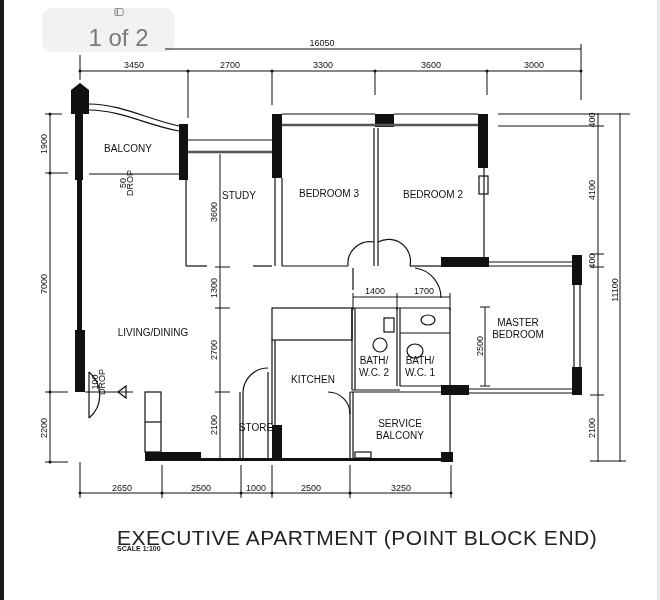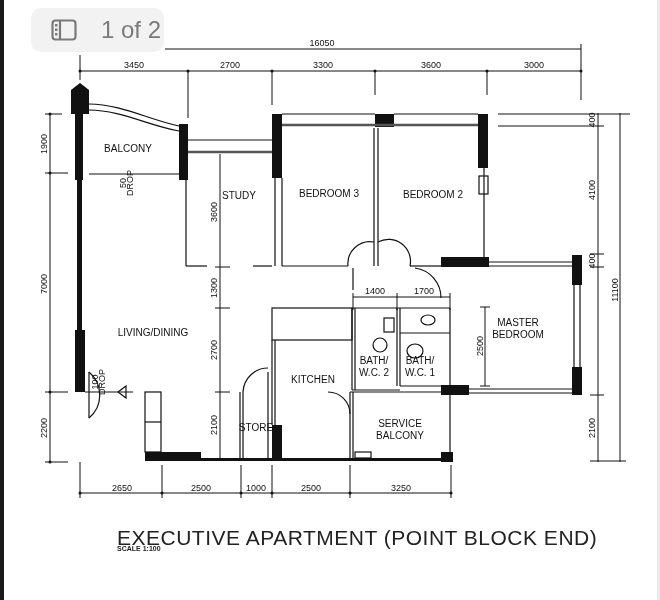--- a/index.html
+++ b/index.html
@@ -1,22 +1,22 @@
 <!DOCTYPE html>
 <html><head>
 <meta charset="utf-8">
 <style>
   html, body { margin:0; padding:0; background:#ffffff; }
   body { width:660px; height:600px; position:relative; overflow:hidden;
          font-family:"Liberation Sans", sans-serif; }
   .left-edge { position:absolute; left:0; top:0; width:4px; height:600px; background:#1a1a1a; }
   .right-edge { position:absolute; right:0; top:0; width:3px; height:600px; background:#e9e9e9; }
-  .page-badge { position:absolute; left:31px; top:8px; width:133px; height:44px;
+  .page-badge { position:absolute; left:42px; top:8px; width:133px; height:44px;
                 background:#f2f2f2; border-radius:10px; display:flex; align-items:center;
-                gap:24px; padding-left:20px; box-sizing:border-box; }
+                gap:8px; padding-left:20px; box-sizing:border-box;flex-direction:column; }
   .page-badge svg { display:block; }
   .page-badge .count { font-size:24px; color:#7a7a7a; font-family:"Liberation Sans", sans-serif; }
   svg.plan { position:absolute; left:0; top:0; }
   .dim { font-family:"Liberation Sans", sans-serif; font-size:9px; fill:#111; }
   .room { font-family:"Liberation Sans", sans-serif; font-size:10px; fill:#111; }
   .title { font-family:"Liberation Sans", sans-serif; font-size:21px; fill:#222; letter-spacing:0.5px; }
   .scale { font-family:"Liberation Sans", sans-serif; font-size:7px; fill:#222; font-weight:bold; }
 </style>
 </head>
 <body>

